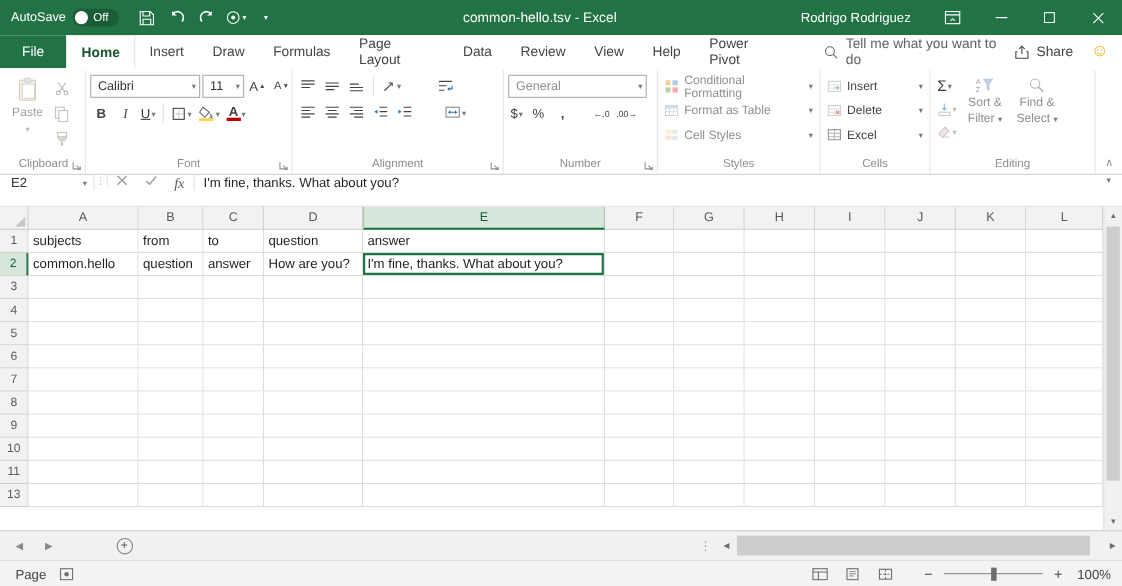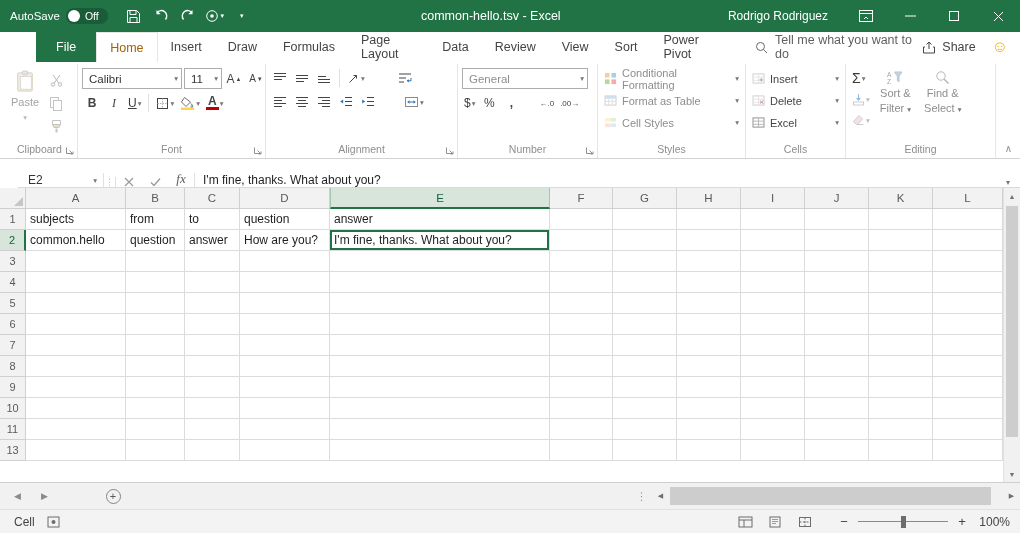--- a/index.html
+++ b/index.html
@@ -15,21 +15,21 @@
   .qbtn{height:26px;min-width:24px;display:flex;align-items:center;justify-content:center;gap:1px;color:#fff;}
   .qcaret{font-size:7px;color:#fff;}
   .title-text{flex:1;text-align:center;font-size:12.5px;}
   .tb-right{display:flex;align-items:center;height:100%;}
   .user-name{font-size:12px;margin-right:16px;}
   .winbtn{width:44px;height:100%;display:flex;align-items:center;justify-content:center;}
   
   .tabrow{height:30px;display:flex;align-items:stretch;background:#fff;font-size:12.5px;color:#444;}
   .tab{padding:0 13px;display:flex;align-items:center;cursor:default;}
   .tab.file{background:#217346;color:#fff;padding:0 20px;}
-  .tab.active{color:#a16207;font-weight:normal;border:1px solid #e6e6e6;border-bottom:none;background:#fff;}
+  .tab.active{color:#14532d;font-weight:bold;border:1px solid #e6e6e6;border-bottom:none;background:#fff;}
   .tellme{display:flex;align-items:center;gap:7px;margin-left:26px;color:#5f5f5f;}
   .trspacer{flex:1;}
   .share{display:flex;align-items:center;gap:6px;margin-right:16px;color:#444;}
   .smiley{font-size:16px;color:#f2b200;margin-right:12px;display:flex;align-items:center;}
   
   .ribbon{height:97px;border-bottom:1px solid #d2d2d2;display:flex;background:#fff;padding:2px 0 0 2px;position:relative;}
   .rgroup{position:relative;border-right:1px solid #e6e6e6;padding:4px 4px 17px;display:flex;align-items:flex-start;}
   .glabel{position:absolute;bottom:3px;left:0;right:0;text-align:center;font-size:10.5px;color:#8e8e8e;}
   .launcher{position:absolute;right:3px;bottom:3px;}
   .rcol{display:flex;flex-direction:column;gap:4px;}
@@ -41,21 +41,21 @@
   .combo{height:21px;border:1px solid #adadad;background:#fff;display:flex;align-items:center;justify-content:space-between;padding:0 3px 0 6px;font-size:11.5px;color:#333;}
   .vsep{width:1px;height:18px;background:#e0e0e0;margin:0 3px;}
   .dis{opacity:.5;}
   .muted{color:#8e8e8e;}
   .menurow{display:flex;align-items:center;gap:5px;height:21px;font-size:11px;color:#444;padding:0 2px;width:100%;}
   .mcaret{margin-left:auto;font-size:7.5px;color:#777;}
   .fcolA{font-size:12px;line-height:11px;color:#444;border-bottom:3px solid #c00000;padding:0 2px;font-weight:bold;}
   .collapse{position:absolute;right:8px;bottom:4px;color:#8e8e8e;font-size:10px;}
   .decbtn{font-size:8px;color:#444;padding:0 2px;height:18px;display:flex;align-items:center;}
   
-  .fbar{height:29px;border-bottom:1px solid #d9d9d9;display:flex;align-items:flex-end;background:#fff;margin-left:18px;}
+  .fbar{height:29px;border-bottom:1px solid #d9d9d9;display:flex;align-items:flex-start;background:#fff;}
   .namebox{width:86px;display:flex;align-items:center;justify-content:space-between;padding:0 6px 0 10px;font-size:12px;color:#333;border-right:1px solid #e1e1e1;}
   .fhandle{width:12px;display:flex;align-items:center;justify-content:center;color:#b5b5b5;font-size:9px;border-right:1px solid #e1e1e1;}
   .fbtn{width:26px;display:flex;align-items:center;justify-content:center;color:#9a9a9a;font-size:13px;}
   .fx{font-style:italic;font-family:"Liberation Serif",serif;color:#5a5a5a;}
   .fcontent{flex:1;display:flex;align-items:center;padding-left:8px;font-size:12px;color:#1f1f1f;border-left:1px solid #e1e1e1;}
   .fexpand{width:24px;display:flex;align-items:center;justify-content:center;color:#777;font-size:8px;}
   
   .gridwrap{height:294px;display:flex;background:#fff;}
   .gridmain{flex:1;overflow:hidden;}
   .colheads{display:flex;height:21px;}
@@ -158,31 +158,31 @@
     </span>
     <span class="winbtn">
       <svg width="11" height="11" viewBox="0 0 11 11">
           <path d="M1 1l9 9M10 1l-9 9" stroke="#fff"></path>
         </svg>
     </span>
   </span>
 </div>
 
 <div class="tabrow">
-  <div style="display:flex;align-items:stretch;margin-left:36px;" id="ribbon-tabs">
+  <div style="display:flex;align-items:stretch;" id="ribbon-tabs">
       <div class="tab file">File</div>
       <div class="tab active">Home</div>
       <div class="tab">Insert</div>
       <div class="tab">Draw</div>
       <div class="tab">Formulas</div>
       <div class="tab">Page Layout</div>
       <div class="tab">Data</div>
       <div class="tab">Review</div>
       <div class="tab">View</div>
-      <div class="tab">Sort</div>
+      <div class="tab">Help</div>
       <div class="tab">Power Pivot</div>
     </div>
   <span class="tellme">
     <span>
       <svg width="13" height="13" viewBox="0 0 13 13">
           <circle cx="5.5" cy="5.5" r="4" fill="none" stroke="#666"></circle>
           <path d="M8.5 8.5l3.5 3.5" stroke="#666"></path>
         </svg>
     </span>
     <span>Tell me what you want to do</span>
@@ -790,21 +790,21 @@
   <div class="hscroll">
     <span class="harrow">◀</span>
     <div class="htrack">
         <div class="hthumb"></div>
       </div>
     <span class="harrow">▶</span>
   </div>
 </div>
 
 <div class="statusbar">
-  <span class="mode">Cell</span>
+  <span class="mode">Page</span>
   <span>
     <svg width="13" height="12" viewBox="0 0 13 12">
         <rect x="1" y="1" width="11" height="10" fill="none" stroke="#6d6d6d"></rect>
         <circle cx="6.5" cy="6" r="2" fill="#6d6d6d"></circle>
       </svg>
   </span>
   <span class="sspacer"></span>
   <span class="viewbtns">
     <span class="vbtn">
       <svg width="15" height="12" viewBox="0 0 15 12">

